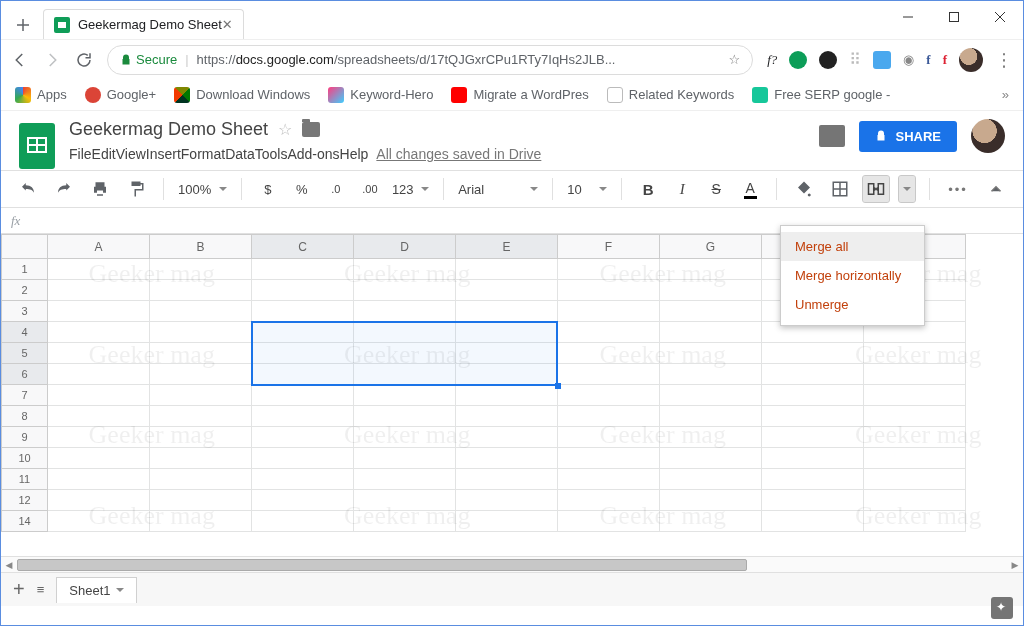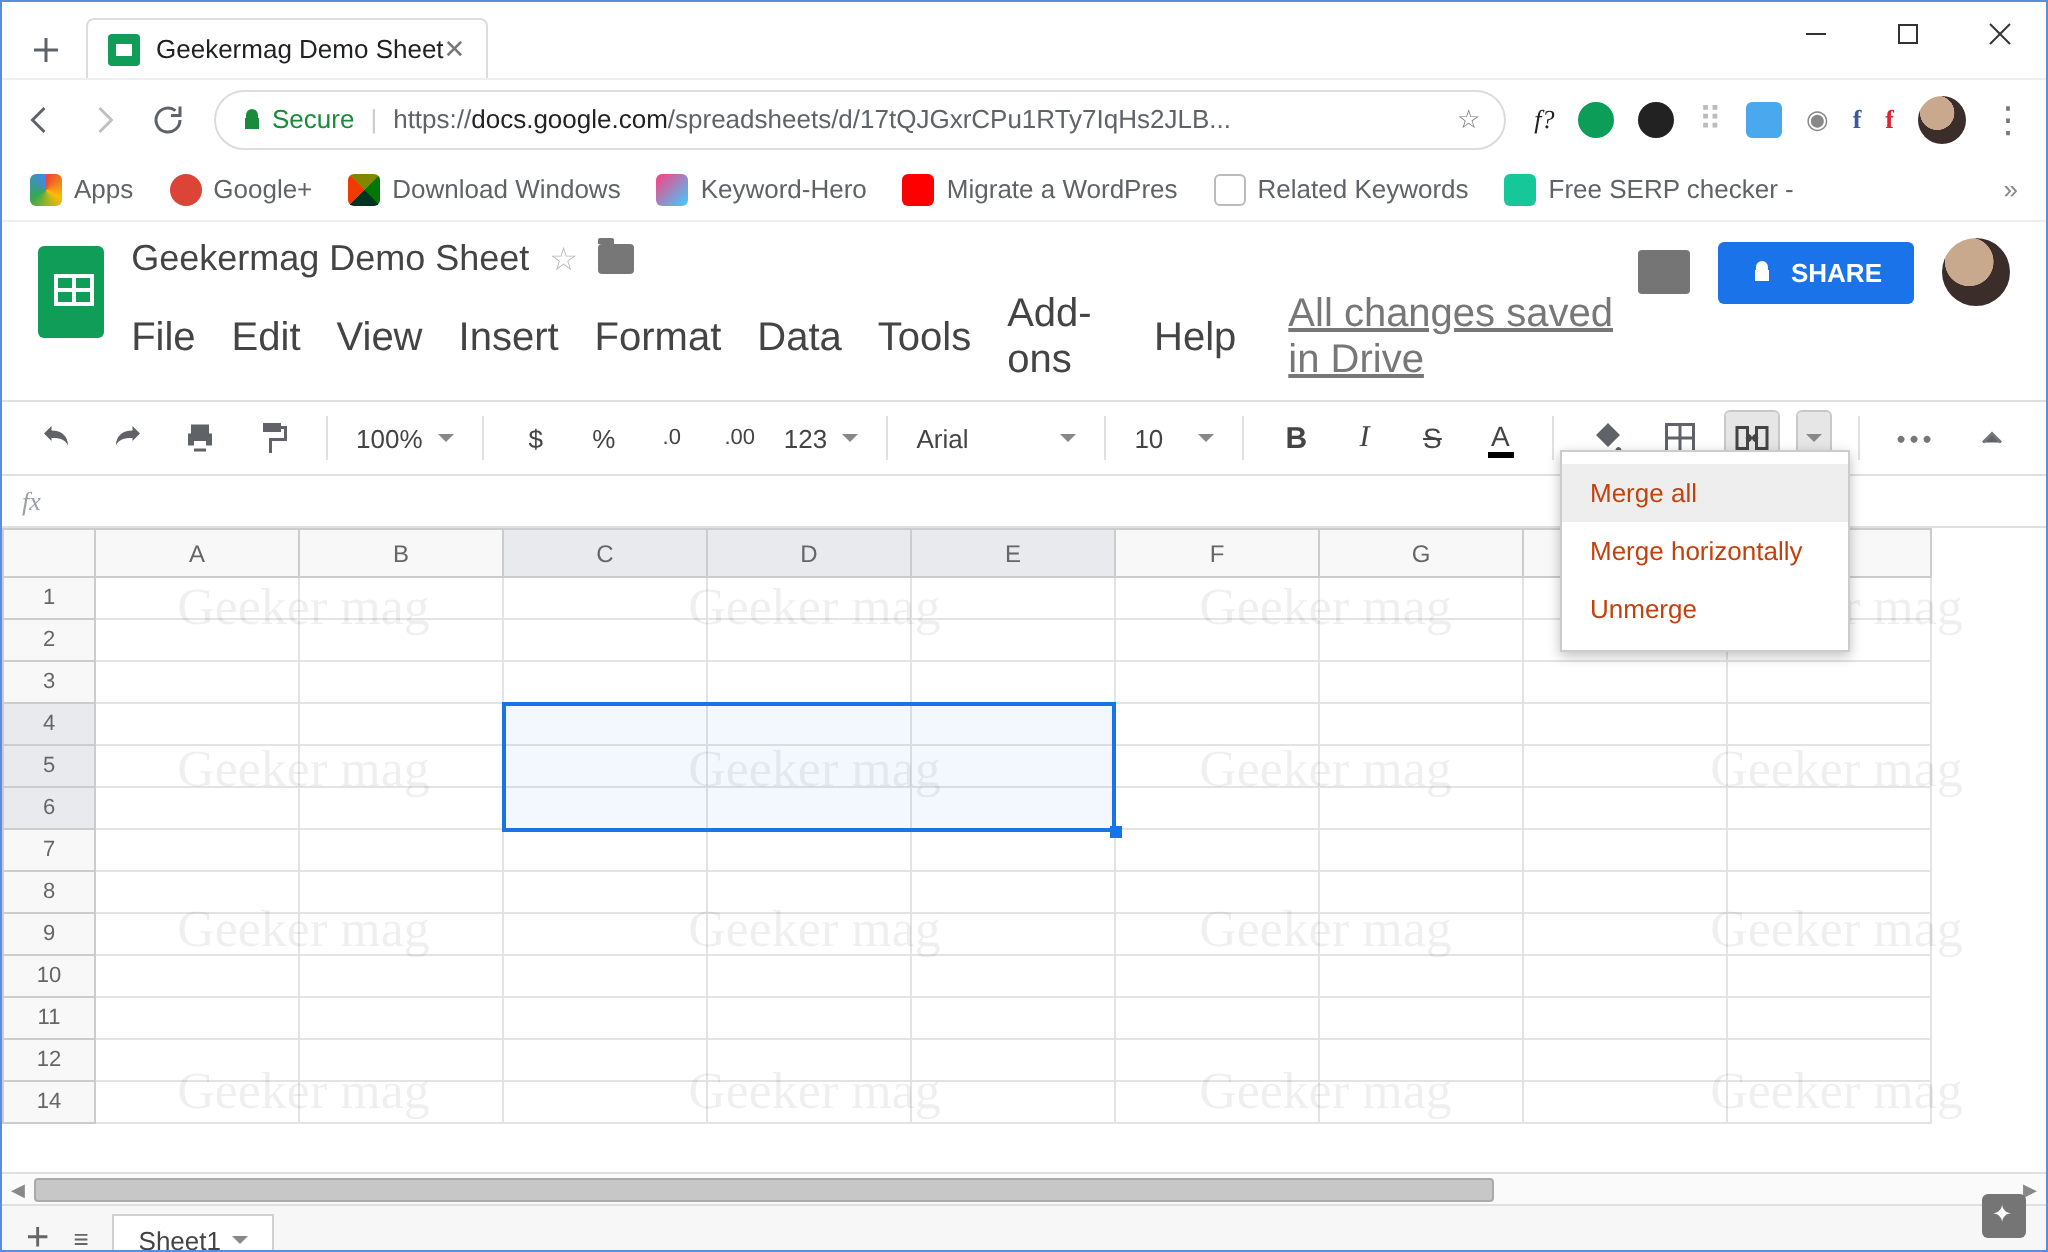--- a/index.html
+++ b/index.html
@@ -54,21 +54,21 @@
     linear-gradient(#fff,#fff) 0 14px/100% 2px no-repeat,
     linear-gradient(#fff,#fff) 0 0/2px 100% no-repeat,
     linear-gradient(#fff,#fff) 9px 0/2px 100% no-repeat,
     linear-gradient(#fff,#fff) 18px 0/2px 100% no-repeat;}
   .title-area { display:flex; flex-direction:column; gap:2px;}
   .title-row { display:flex; align-items:center; gap:10px;}
   .doc-title { font-size:18px; color:#444;}
   .star { color:#bbb; font-size:16px;}
   .folder { width:18px;height:15px;background:#777;border-radius:2px; position:relative;}
   .folder::before{content:"";position:absolute;top:-3px;left:0;width:8px;height:3px;background:#777;border-radius:1px 1px 0 0;}
-  .menu-row { display:flex; align-items:center; gap:18px; color:#444; font-size:20px; padding:4px 0 8px 0;}
+  .menu-row { display:flex; align-items:center; color:#444; font-size:14px; padding:4px 0 8px 0;}
   .menu-row .saved { color:#777; text-decoration:underline; margin-left:8px;}
   .header-right { margin-left:auto; display:flex; align-items:center; gap:14px;}
   .comments-icn{width:26px;height:22px;background:#757575;border-radius:2px;position:relative;}
   .comments-icn::after{content:"";position:absolute;left:5px;bottom:-5px;border:5px solid transparent;border-top-color:#757575;}
   .share-btn { background:#1a73e8; color:#fff; border-radius:3px; padding:8px 16px; font-size:13px; font-weight:bold; display:flex; align-items:center; gap:8px;}
   .share-btn svg{width:12px;height:14px;fill:#fff;}
   .avatar-lg{width:34px;height:34px;border-radius:50%;background:radial-gradient(circle at 40% 35%, #c8a98e 0 40%, #3a2d2a 41% 100%);}
   
   .toolbar { height:38px; border-top:1px solid var(--border-light); border-bottom:1px solid var(--border-light); display:flex; align-items:center; padding:0 14px; gap:10px; color:#5f6368;}
   .tsep{width:1px;height:22px;background:var(--border-light);margin:0 4px;}
@@ -210,21 +210,21 @@
   <div class="bm">
       <span class="bm-icn" style="background:#ff0000;border-radius:3px"></span>
       <span>Migrate a WordPres</span>
     </div>
   <div class="bm">
       <span class="bm-icn" style="border:1px solid #bbb"></span>
       <span>Related Keywords</span>
     </div>
   <div class="bm">
       <span class="bm-icn" style="background:#16c79a;border-radius:3px"></span>
-      <span>Free SERP checker -</span>
+      <span>Free SERP google -</span>
     </div>
   <span style="margin-left:auto;color:#888">»</span>
 </div>
 
 <div class="sheets-header">
   <div class="doc-icon"></div>
   <div class="title-area">
     <div class="title-row">
       <span class="doc-title">Geekermag Demo Sheet</span>
       <span class="star">☆</span>

